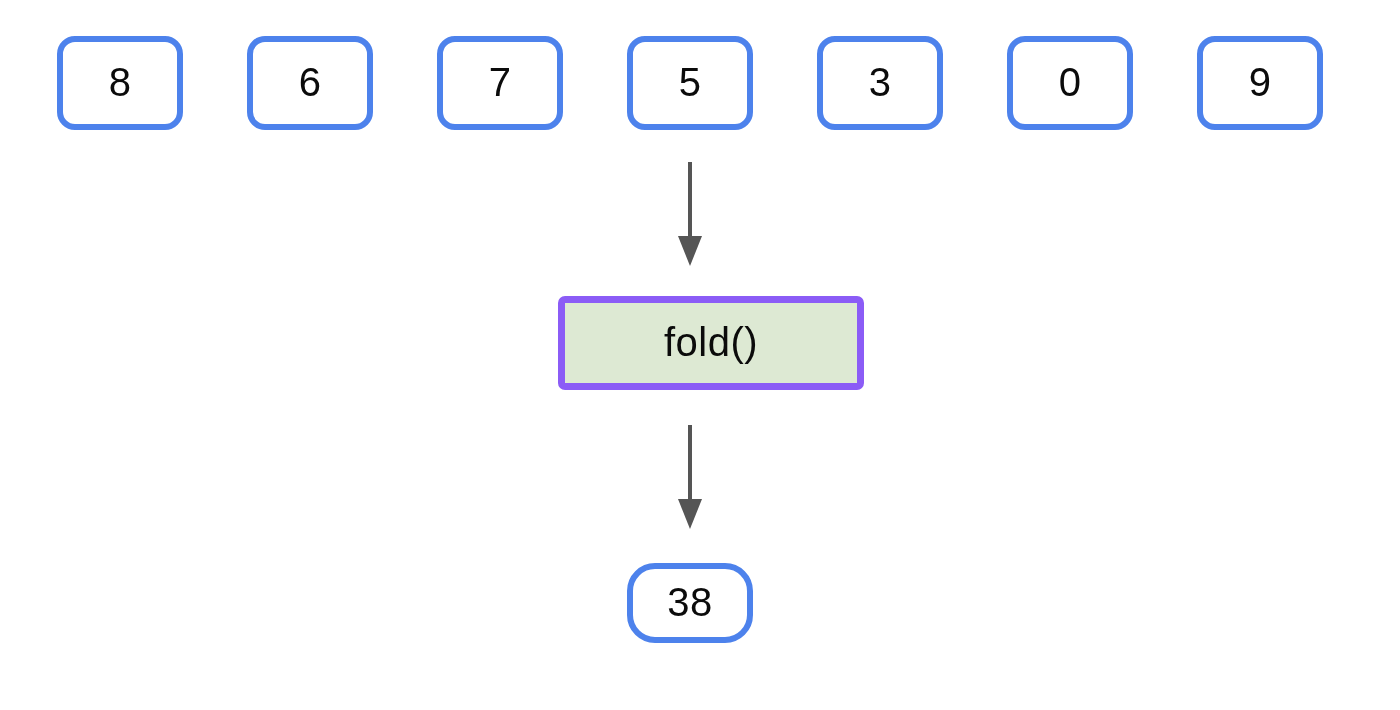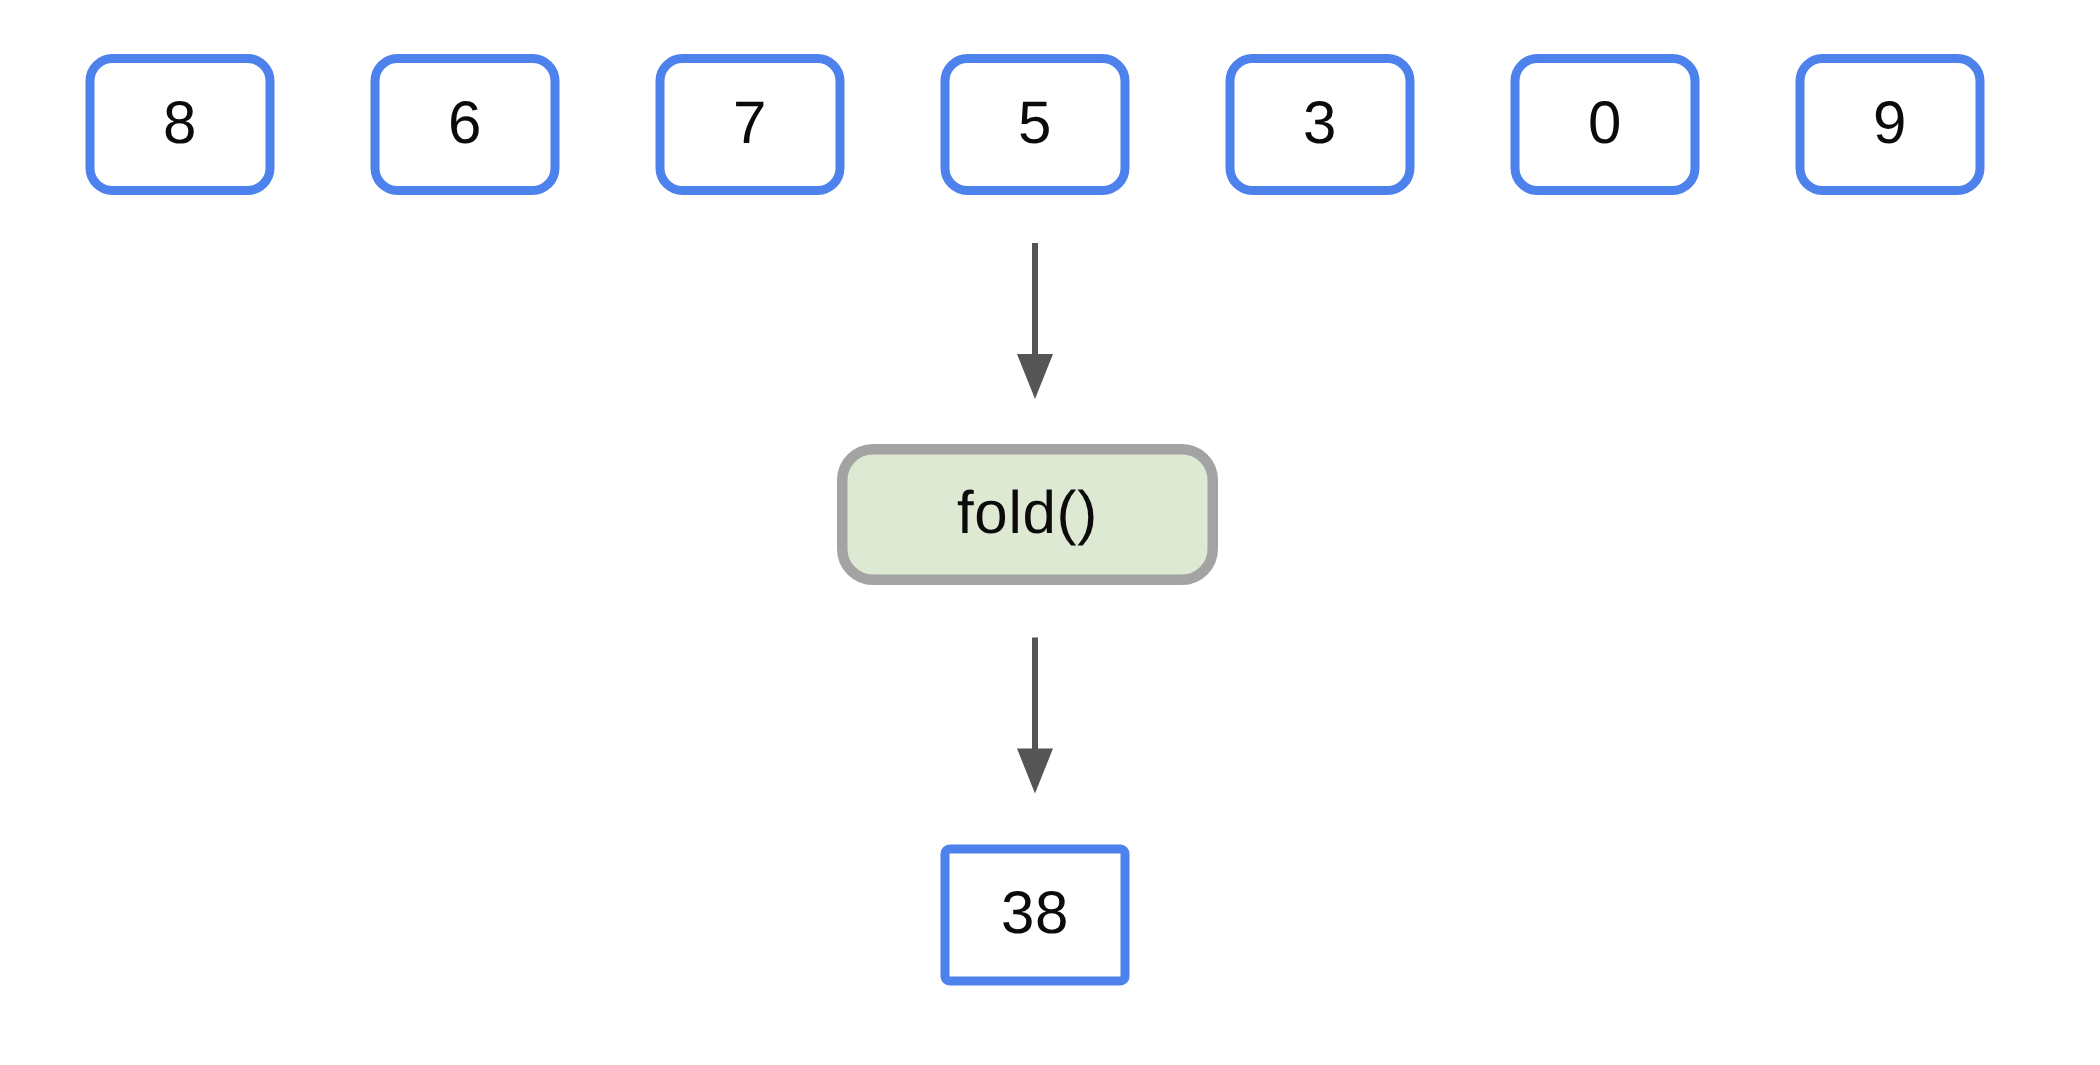--- a/index.html
+++ b/index.html
@@ -61,43 +61,43 @@
   .value-box.i2 { left: 437px; }
   .value-box.i3 { left: 627px; }
   .value-box.i4 { left: 817px; }
   .value-box.i5 { left: 1007px; }
   .value-box.i6 { left: 1197px; }
 
   
   .op-box {
     left: 558px;
     top: 296px;
-    width: 254px;
+    width: 306px;
     height: 94px;
-    border: 7px solid #a3a3a3;
-    border-radius: 24px;
+    border: 7px solid #8b5cf6;
+    border-radius: 7px;
     background: #dde9d3;
   }
   .op-box .node-label {
     font-size: 40px;
     color: #0b0b0b;
     letter-spacing: 0.5px;
     font-weight: 400;
     display: block;
     transform: translateY(-1px);
   }
 
   
   .result-box {
     left: 627px;
     top: 563px;
     width: 126px;
-    height: 94px;
+    height: 80px;
     border: 6px solid #4d82ec;
-    border-radius: 6px;
+    border-radius: 28px;
     background: #ffffff;
   }
 
   
   .arrow-svg {
     position: absolute;
     overflow: visible;
   }
   .arrow-shaft {
     stroke: #555555;

